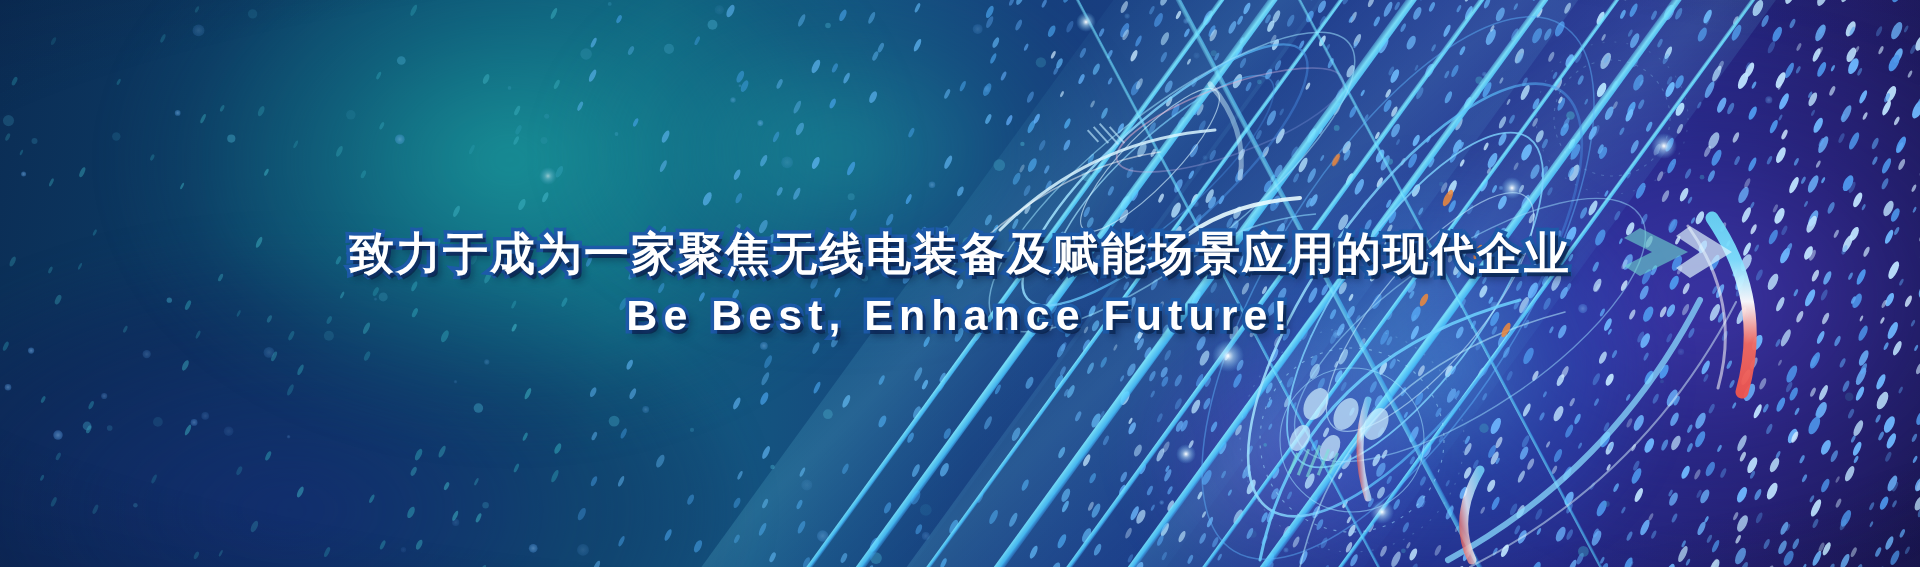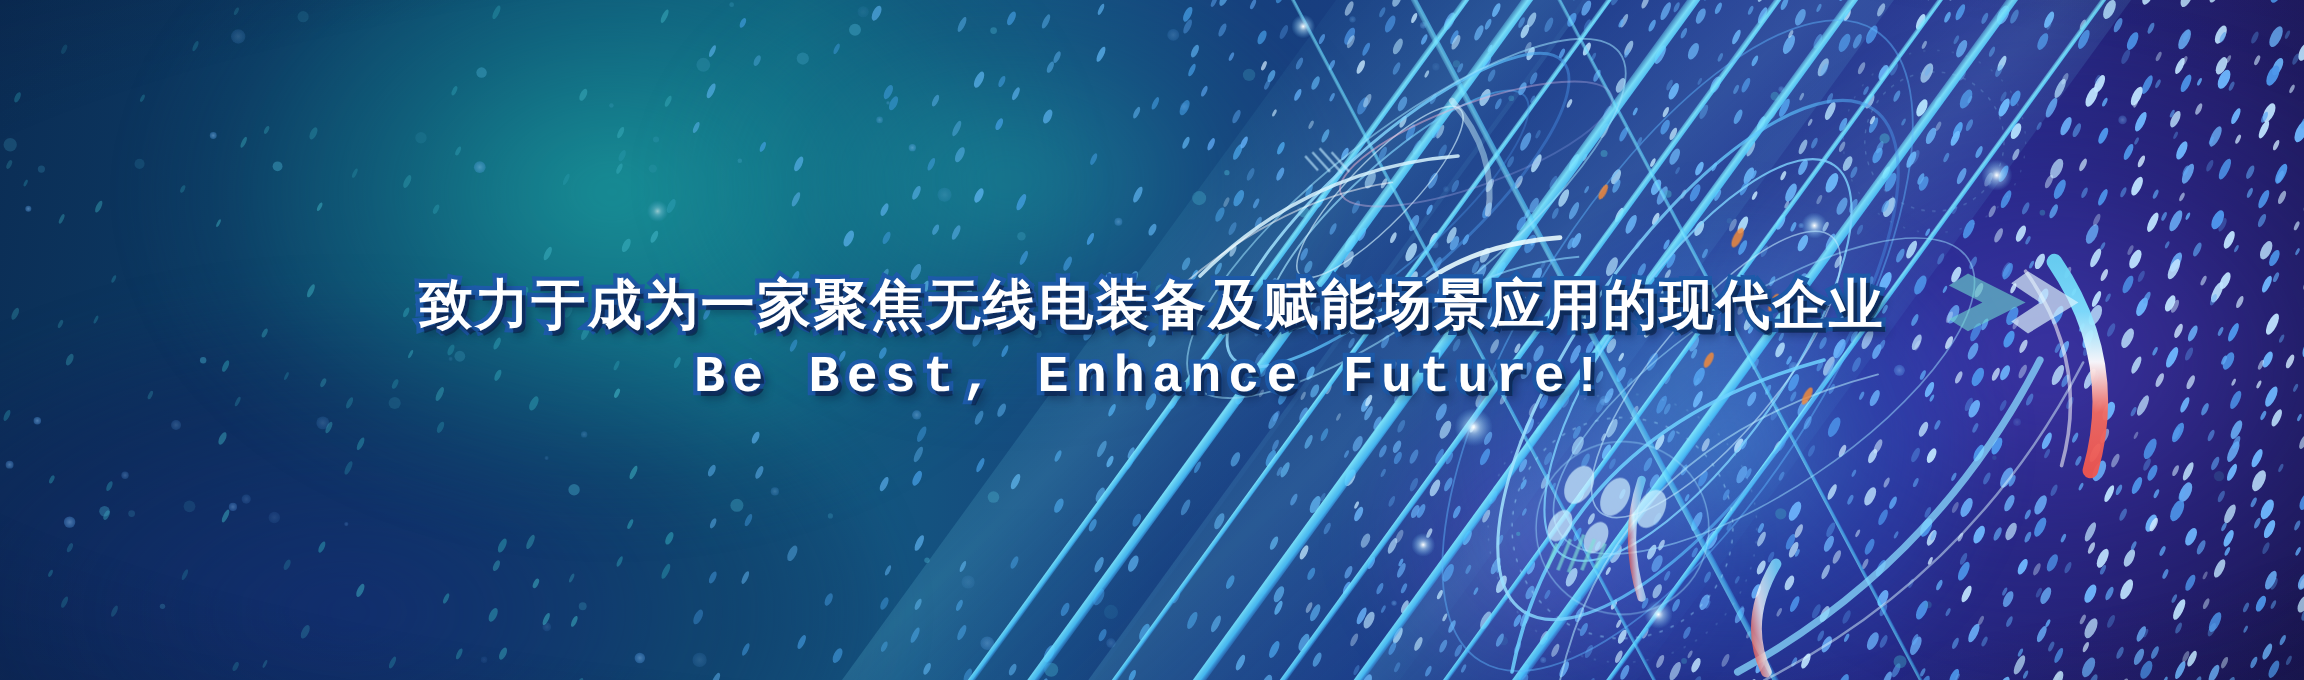--- a/index.html
+++ b/index.html
@@ -117,21 +117,21 @@
     -webkit-text-stroke:7px #1d5aa9;
     paint-order:stroke fill;
     text-shadow:
       3px 4px 0 rgba(9,26,62,0.60),
       5px 6px 7px rgba(6,16,44,0.45);
     white-space:nowrap;
   }
   .headline-en{
     display:block;
     margin-top:10px;
-    font-family:Liberation Mono, monospace;
+    font-family:Liberation Sans, sans-serif;
     font-size:43px;
     font-weight:bold;
     line-height:1.18;
     letter-spacing:6px;
     color:#ffffff;
     -webkit-text-stroke:7px #1d5aa9;
     paint-order:stroke fill;
     text-shadow:
       3px 4px 0 rgba(9,26,62,0.60),
       5px 6px 7px rgba(6,16,44,0.45);

